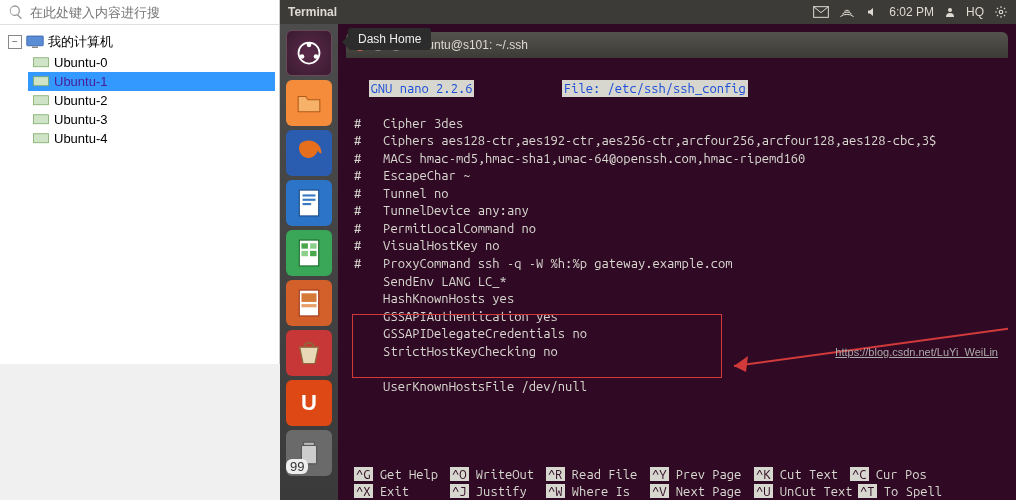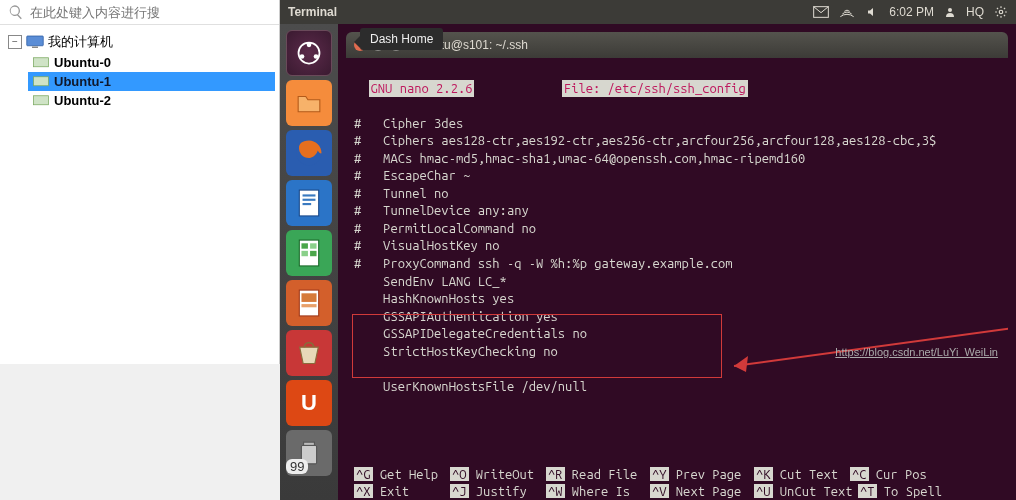--- a/index.html
+++ b/index.html
@@ -6,51 +6,51 @@
 body { font-family: "Microsoft YaHei", sans-serif; font-size: 13px; background: #f0f0f0; width: 1016px; height: 500px; overflow: hidden; position: relative; }
 .container { display: flex; height: 364px; }
 .sidebar { width: 280px; background: #fff; border-right: 1px solid #ccc; }
 .searchbar { display: flex; align-items: center; padding: 4px 8px; border-bottom: 1px solid #e0e0e0; }
 .searchbar svg { width: 16px; height: 16px; fill: #999; margin-right: 6px; }
 .searchbar input { border: none; outline: none; flex: 1; font-size: 13px; color: #999; }
 .tree { padding: 6px 4px; }
 .tree-node { display: flex; align-items: center; padding: 2px 4px; cursor: default; white-space: nowrap; }
 .tree-toggle { width: 14px; height: 14px; border: 1px solid #888; display: inline-flex; align-items: center; justify-content: center; font-size: 10px; line-height: 1; margin-right: 4px; color: #555; background:#fff; }
 .tree-icon { width: 18px; height: 14px; margin-right: 4px; display: inline-block; }
-.tree-children { padding-left: 24px; font-weight: bold; }
+.tree-children { padding-left: 24px; }
 .tree-node.selected { background: #3399ff; color: #fff; }
-.tree-node.selected .tree-label { color: #0f172a; }
+.tree-node.selected .tree-label { color: #4c1d95; }
 .tree-label { font-size: 13px; }
 .vmware-area { flex: 1; background: #2b2b2b; position: relative; border-radius: 6px; }
 .topbar { height: 24px; background: #3c3b37; display: flex; align-items: center; color: #dfdbd2; font-size: 12px; padding: 0 8px; }
 .topbar .title { font-weight: bold; }
 .topbar .spacer { flex: 1; }
 .topbar .tray { display: flex; align-items: center; gap: 10px; }
 .topbar .tray span, .topbar .tray svg { color: #dfdbd2; fill: #dfdbd2; }
 .ubuntu-body { display: flex; height: calc(500px - 24px); background: #300a24; }
 .launcher { width: 58px; background: linear-gradient(#4c4c4c,#3a3a3a); display: flex; flex-direction: column; align-items: center; padding-top: 6px; gap: 4px; }
 .launcher .licon { width: 46px; height: 46px; border-radius: 6px; display: flex; align-items: center; justify-content: center; font-size: 22px; color: #fff; position: relative; }
 .launcher .dash { background: radial-gradient(circle,#5b2a4a,#3a1a30); border:1px solid #6a4a5a; }
 .launcher .folder { background: #f58c3c; }
 .launcher .ff { background: #2a5db0; }
 .launcher .doc { background: #2b74c7; }
 .launcher .calc { background: #3aa657; }
 .launcher .impress { background: #d35f2b; }
 .launcher .soft { background: #c83737; }
 .launcher .ubuntu { background: #dd4814; font-weight:bold; }
 .launcher .trash { background: #6a6a6a; }
 .launcher .badge { position:absolute; bottom:2px; left:0; background:#eee; color:#333; font-size:13px; border-radius:6px; padding:0 4px; }
-.tooltip { position: absolute; top: 28px; left: 80px; background: #2c2c2c; color: #eee; padding: 4px 10px; border-radius: 3px; font-size: 12px; z-index:5; }
+.tooltip { position: absolute; top: 28px; left: 68px; background: #2c2c2c; color: #eee; padding: 4px 10px; border-radius: 3px; font-size: 12px; z-index:5; }
 .tooltip:before { content:""; position:absolute; left:-6px; top:8px; border:6px solid transparent; border-right-color:#2c2c2c; border-left:none; }
 .terminal-window { flex: 1; display: flex; flex-direction: column; }
 .term-titlebar { height: 26px; background: linear-gradient(#54534d,#3c3b37); border-radius: 6px 6px 0 0; display: flex; align-items: center; padding: 0 8px; color: #dfdbd2; font-size: 12px; margin: 8px 8px 0 8px; }
 .term-titlebar .wbtn { width:12px; height:12px; border-radius:50%; margin-right:6px; }
 .term-titlebar .close { background:#e06b4f; } .term-titlebar .min{background:#8a8a86;} .term-titlebar .max{background:#8a8a86;}
 .term-body { flex:1; background:#300a24; color:#d7d7cf; font-family: "Ubuntu Mono","DejaVu Sans Mono",monospace; font-size:13px; line-height:1.35; margin:0 8px 0 8px; padding:4px 8px; overflow:hidden; position:relative; white-space: pre; }
-.term-header { background:#d7d7cf; color:#be185d; display:inline-block; padding:0 2px; }
+.term-header { background:#d7d7cf; color:#1d4ed8; display:inline-block; padding:0 2px; }
 .term-header-line { color:#d7d7cf; }
 .highlight-box { position:absolute; border:1px solid #d13a3a; }
 .arrow-svg { position:absolute; pointer-events:none; }
 .nano-footer { display:flex; flex-wrap:wrap; }
 .nano-key { background:#d7d7cf; color:#300a24; padding:0 2px; }
 .nano-cell { display:inline-block; }
 .watermark { position:absolute; right:18px; bottom:6px; color:#aaa; font-size:11px; font-family: sans-serif; text-decoration: underline; }
 </style>
 </head>
 <body>
@@ -84,20 +84,32 @@
             <svg class="tree-icon" viewBox="0 0 24 18">
               <rect x="2" y="2" width="20" height="12" fill="#cfe3c6" stroke="#7aa85f"></rect>
             </svg>
             <span class="tree-label">Ubuntu-1</span>
           </div>
         <div class="tree-node">
             <svg class="tree-icon" viewBox="0 0 24 18">
               <rect x="2" y="2" width="20" height="12" fill="#cfe3c6" stroke="#7aa85f"></rect>
             </svg>
             <span class="tree-label">Ubuntu-2</span>
+          </div>
+        <div class="tree-node">
+            <svg class="tree-icon" viewBox="0 0 24 18">
+              <rect x="2" y="2" width="20" height="12" fill="#cfe3c6" stroke="#7aa85f"></rect>
+            </svg>
+            <span class="tree-label">Ubuntu-3</span>
+          </div>
+        <div class="tree-node">
+            <svg class="tree-icon" viewBox="0 0 24 18">
+              <rect x="2" y="2" width="20" height="12" fill="#cfe3c6" stroke="#7aa85f"></rect>
+            </svg>
+            <span class="tree-label">Ubuntu-4</span>
           </div>
       </div>
     </div>
   </div>
 
   <div class="vmware-area">
 
     <div class="topbar">
       <span class="title">Terminal</span>
       <span class="spacer"></span>

